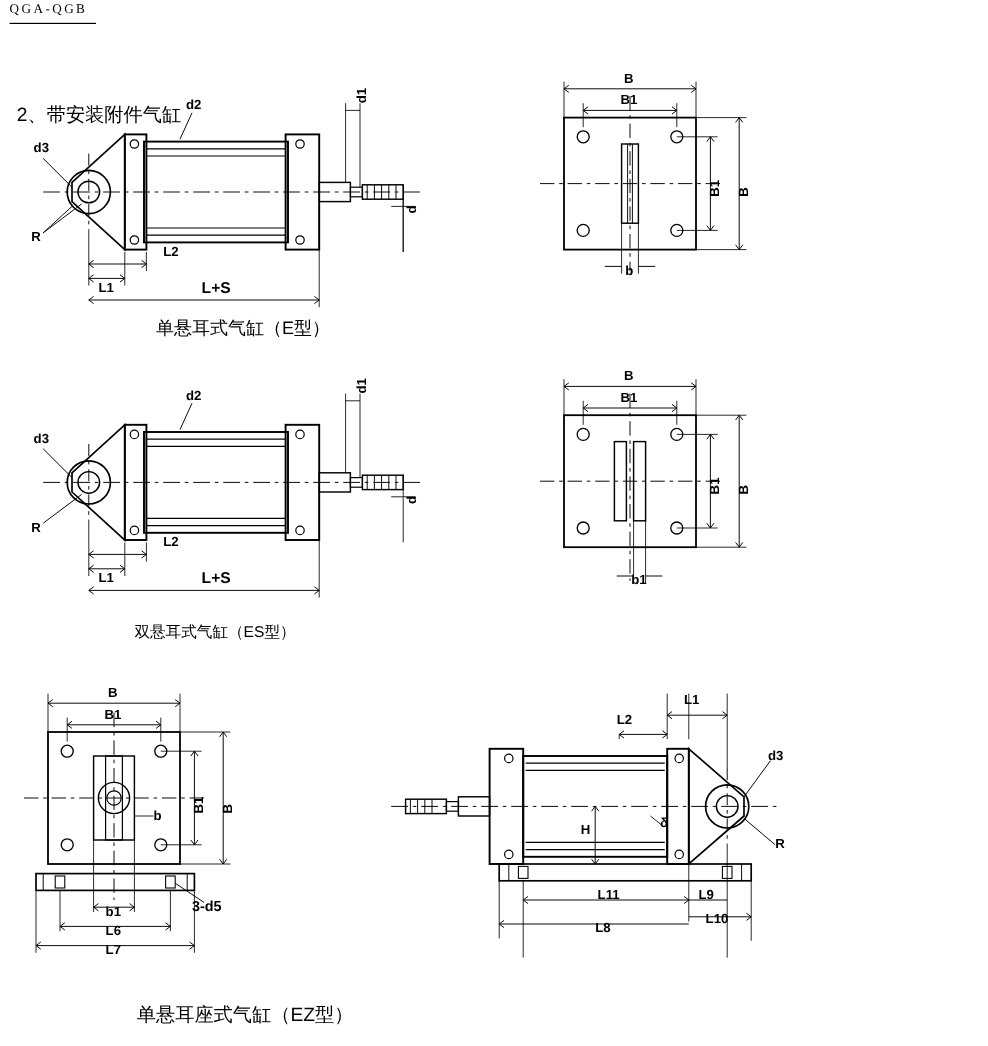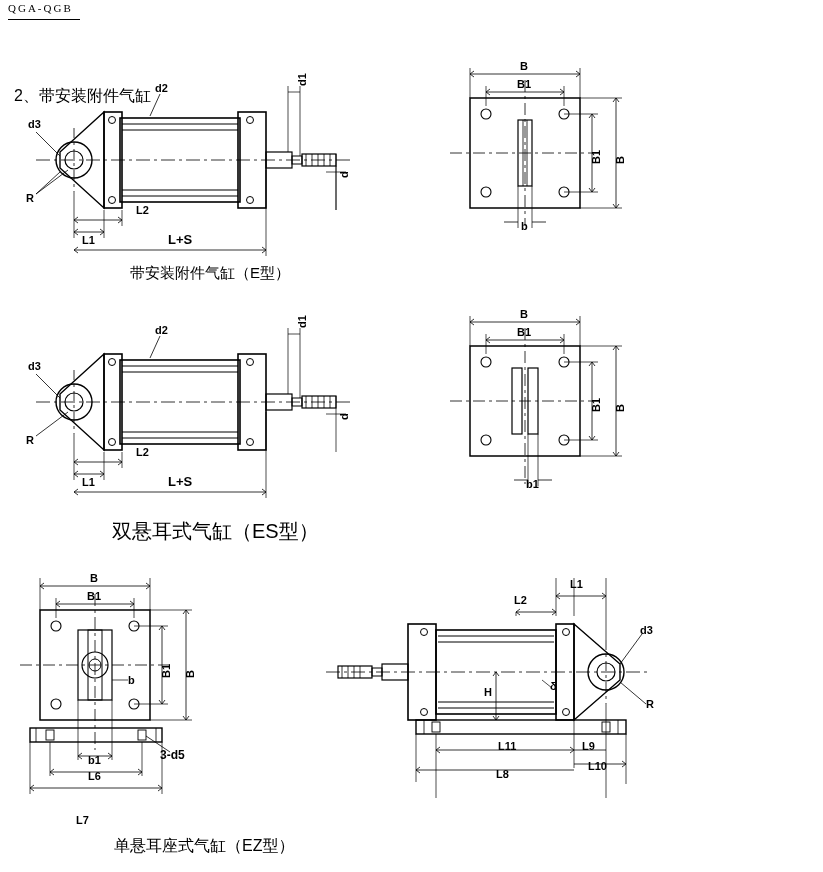--- a/index.html
+++ b/index.html
@@ -179,21 +179,21 @@
       <line x1="74" y1="162" x2="88" y2="162" stroke-width="0.8"></line>
       <line x1="102" y1="162" x2="116" y2="162" stroke-width="0.8"></line>
     </svg>
     <div class="lbl" style="left:90px;top:0px;">B</div>
     <div class="lbl" style="left:87px;top:18px;">B1</div>
     <div class="lbl rot" style="left:160px;top:104px;">B1</div>
     <div class="lbl rot" style="left:184px;top:104px;">B</div>
     <div class="lbl" style="left:91px;top:160px;">b</div>
   </div>
 
-  <div class="caption" style="left:130px;top:264px;">带安装附件气缸（E型）</div>
+  <div class="caption" style="left:130px;top:264px;">单悬耳式气缸（E型）</div>
 
   <div class="fig-wrap" style="left:0;top:312px;width:823px;height:220px;">
     <svg class="draw" width="823" height="220">
       <rect x="120" y="48" width="120" height="84" stroke-width="1.6"></rect>
       <rect x="104" y="42" width="18" height="96" stroke-width="1.6"></rect>
       <rect x="238" y="42" width="28" height="96" stroke-width="1.6"></rect>
       <line x1="122" y1="54" x2="238" y2="54" stroke-width="1"></line>
       <line x1="122" y1="126" x2="238" y2="126" stroke-width="1"></line>
       <line x1="122" y1="60" x2="238" y2="60" stroke-width="1"></line>
       <line x1="122" y1="120" x2="238" y2="120" stroke-width="1"></line>
@@ -293,21 +293,21 @@
       <line x1="84" y1="172" x2="98" y2="172" stroke-width="0.8"></line>
       <line x1="108" y1="172" x2="122" y2="172" stroke-width="0.8"></line>
     </svg>
     <div class="lbl" style="left:90px;top:0px;">B</div>
     <div class="lbl" style="left:87px;top:18px;">B1</div>
     <div class="lbl rot" style="left:160px;top:104px;">B1</div>
     <div class="lbl rot" style="left:184px;top:104px;">B</div>
     <div class="lbl" style="left:96px;top:170px;">b1</div>
   </div>
 
-  <div class="caption" style="left:112px;top:518px;font-size:20px;">双悬耳式气缸（ES型）</div>
+  <div class="caption" style="left:112px;top:518px;font-size:13px;">双悬耳式气缸（ES型）</div>
 
   <div class="fig-wrap" style="left:0;top:560px;width:300px;height:260px;">
     <svg class="draw" width="300" height="260">
 
       <rect x="40" y="50" width="110" height="110" stroke-width="1.5"></rect>
       <circle cx="56" cy="66" r="5" stroke-width="1.1"></circle>
       <circle cx="134" cy="66" r="5" stroke-width="1.1"></circle>
       <circle cx="56" cy="144" r="5" stroke-width="1.1"></circle>
       <circle cx="134" cy="144" r="5" stroke-width="1.1"></circle>
 
@@ -367,21 +367,21 @@
 
       <line x1="146" y1="176" x2="170" y2="192" stroke-width="0.8"></line>
     </svg>
     <div class="lbl" style="left:90px;top:12px;">B</div>
     <div class="lbl" style="left:87px;top:30px;">B1</div>
     <div class="lbl rot" style="left:160px;top:118px;">B1</div>
     <div class="lbl rot" style="left:184px;top:118px;">B</div>
     <div class="lbl" style="left:128px;top:114px;">b</div>
     <div class="lbl" style="left:88px;top:194px;">b1</div>
     <div class="lbl" style="left:88px;top:210px;">L6</div>
-    <div class="lbl" style="left:76px;top:226px;margin-top:28px;">L7</div>
+    <div class="lbl" style="left:88px;top:226px;">L7</div>
     <div class="lbl" style="left:160px;top:188px;font-size:12px;">3-d5</div>
   </div>
 
   <div class="fig-wrap" style="left:320px;top:572px;width:503px;height:250px;">
     <svg class="draw" width="503" height="250">
 
       <rect x="18" y="94" width="34" height="12" stroke-width="1.2"></rect>
       <line x1="22" y1="94" x2="22" y2="106" stroke-width="0.8"></line>
       <line x1="28" y1="94" x2="28" y2="106" stroke-width="0.8"></line>
       <line x1="34" y1="94" x2="34" y2="106" stroke-width="0.8"></line>

